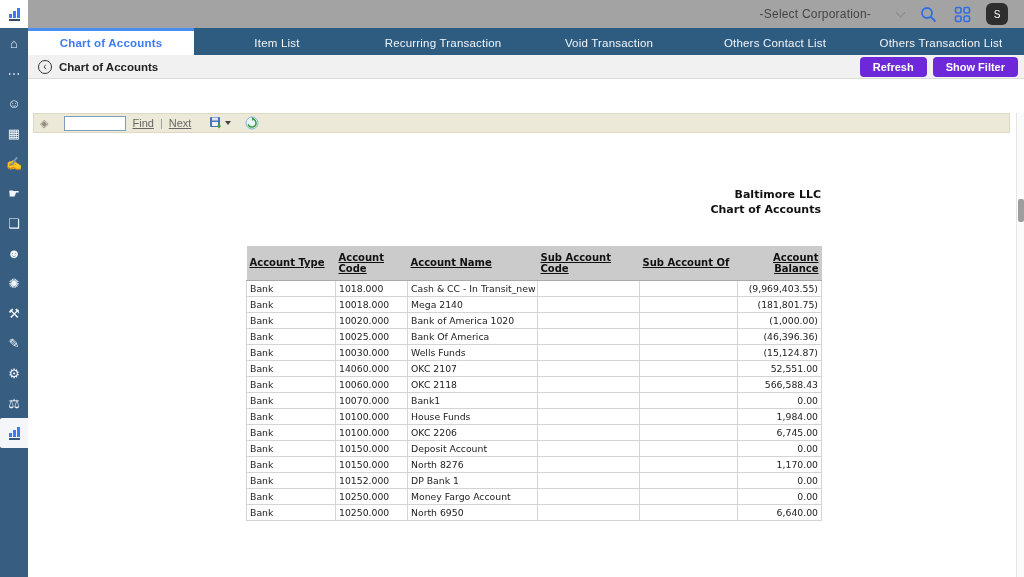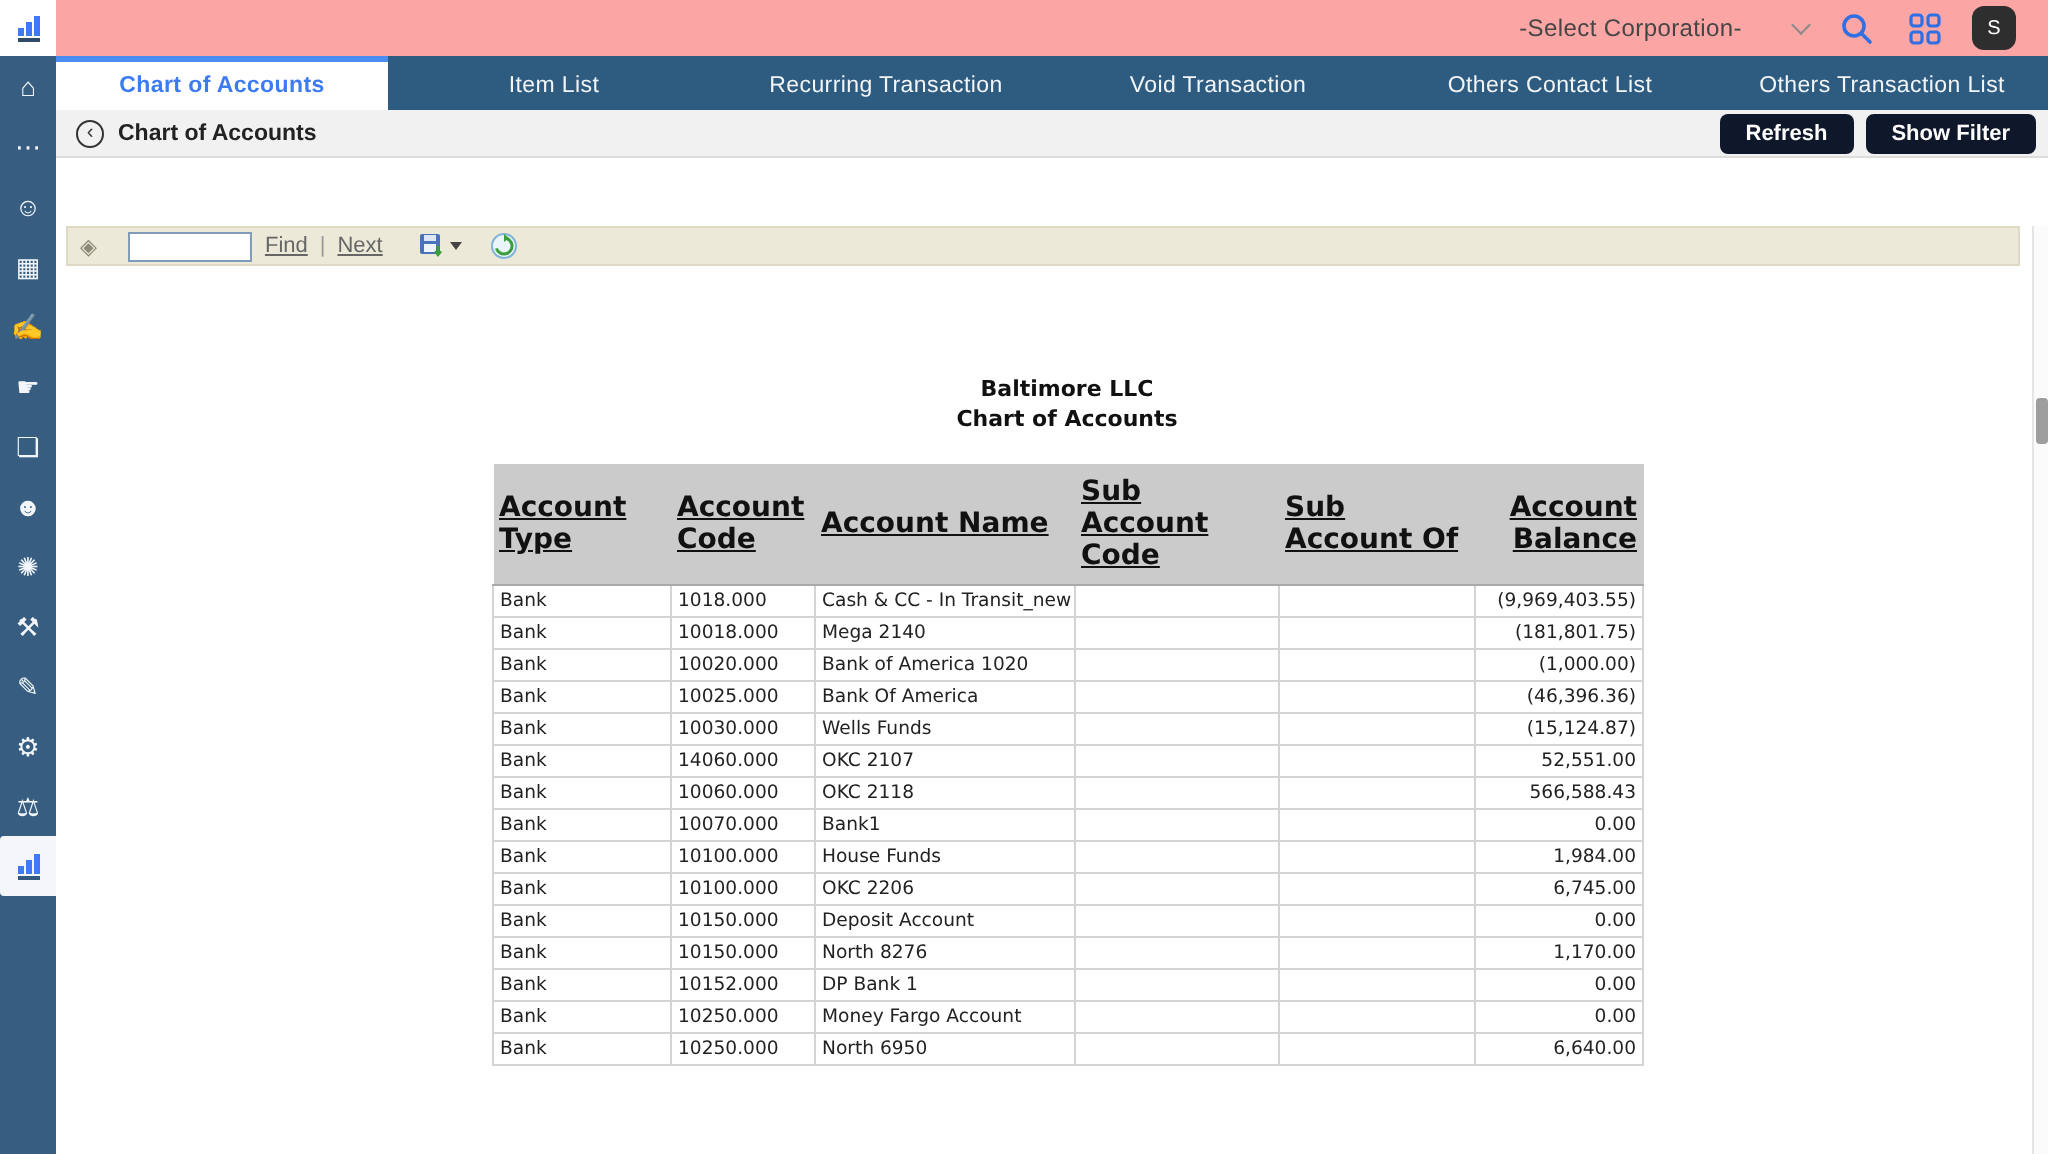--- a/index.html
+++ b/index.html
@@ -13,55 +13,55 @@
   .rail-item.active { background:#f4f6f9; color:#3d7bf4; border-radius:2px 0 0 2px; }
   .bars { display:flex; align-items:flex-end; gap:1px; border-bottom:2px solid #2f4d68; padding-bottom:1px; }
   .bars i { display:block; width:3px; background:#3d7bf4; }
   .bars i:nth-child(1){height:4px;} .bars i:nth-child(2){height:7px;} .bars i:nth-child(3){height:10px;}
   .rail-item.active .bars { border-bottom-color:#35597e; }
 
   
   .main { position:absolute; left:28px; top:0; right:0; height:577px; }
 
   
-  .topbar { height:28px; background:#fca5a5; display:flex; align-items:center; justify-content:flex-end; gap:14px; padding-right:16px; }
+  .topbar { height:28px; background:#a3a3a3; display:flex; align-items:center; justify-content:flex-end; gap:14px; padding-right:16px; }
   .corp-select { display:flex; align-items:center; gap:26px; cursor:pointer; }
   .corp-select .val { font-size:12px; color:#454545; letter-spacing:.2px; }
   .chev { width:7px; height:7px; border-right:1.5px solid #8a8a8a; border-bottom:1.5px solid #8a8a8a; transform:rotate(45deg); margin-top:-3px; }
   .icon-btn { width:20px; height:20px; display:flex; align-items:center; justify-content:center; cursor:pointer; }
   .avatar { width:22px; height:22px; background:#2e2e2e; color:#fff; border-radius:6px; font-size:10px; display:flex; align-items:center; justify-content:center; cursor:pointer; }
 
   
   .tabs { height:27px; background:#2e5b80; display:flex; }
   .tab { flex:1; display:flex; align-items:center; justify-content:center; color:#f2f5f8; font-size:11.5px; cursor:pointer; border-top:3px solid transparent; letter-spacing:.2px; }
   .tab.active { background:#fff; color:#3d7bf4; font-weight:bold; border-top:3px solid #4a8df0; }
 
   
   .subheader { height:24px; background:#f1f1f1; border-bottom:1px solid #dcdcdc; display:flex; align-items:center; padding:0 6px 0 10px; }
   .back-circ { width:14px; height:14px; border:1.4px solid #333; border-radius:50%; display:flex; align-items:center; justify-content:center; font-size:10px; color:#333; margin-right:7px; cursor:pointer; line-height:1; }
   .sub-title { font-size:11.5px; font-weight:bold; color:#222; }
   .sub-actions { margin-left:auto; display:flex; gap:6px; }
-  .btn { background:#0f172a; color:#fff; border:none; border-radius:4px; font-size:11px; font-weight:bold; padding:4px 13px; cursor:pointer; font-family:inherit; }
+  .btn { background:#6d28d9; color:#fff; border:none; border-radius:4px; font-size:11px; font-weight:bold; padding:4px 13px; cursor:pointer; font-family:inherit; }
 
   
   .content { position:relative; height:477px; background:#fff; border-bottom:1px solid #e3e3e3; }
   .rv-toolbar { margin:34px 14px 0 5px; height:20px; background:#ece9d8; border:1px solid #ddd9c3; display:flex; align-items:center; gap:6px; padding:0 6px; }
   .nav-glyph { color:#8a8a77; font-size:11px; margin-right:10px; }
   .rv-input { width:62px; height:15px; border:1px solid #7f9db9; font-size:10px; padding:0 2px; background:#fff; }
   .rv-link { font-size:11px; color:#666; cursor:pointer;text-decoration:underline; }
   .rv-sep { font-size:11px; color:#999; }
   .rv-export { display:flex; align-items:center; gap:2px; margin-left:12px; cursor:pointer; }
   .caret { width:0; height:0; border-left:3px solid transparent; border-right:3px solid transparent; border-top:4px solid #444; }
   .rv-refresh { margin-left:8px; cursor:pointer; display:flex; align-items:center; }
 
-  .report-title { margin:55px 0 14px 218px; width:575px; text-align:center; font-family:"DejaVu Sans", sans-serif; }
+  .report-title { margin:55px 0 28px 218px; width:575px; text-align:right; font-family:"DejaVu Sans", sans-serif; }
   .report-title div { font-size:11px; font-weight:bold; color:#111; line-height:1.35; }
 
   table.rpt { border-collapse:collapse; table-layout:fixed; width:575px; margin-left:218px; font-family:"DejaVu Sans", sans-serif; }
-  table.rpt th { background:#cbcbcb; font-size:14px; font-weight:bold; text-decoration:underline; color:#111; text-align:left; padding:6px 3px; border-bottom:1px solid #a9a9a9; height:16px; }
+  table.rpt th { background:#cbcbcb; font-size:10px; font-weight:bold; text-decoration:underline; color:#111; text-align:left; padding:6px 3px; border-bottom:1px solid #a9a9a9; height:16px; }
   table.rpt th.num { text-align:right; }
   table.rpt td { font-size:9.3px; color:#222; padding:1px 3px; border:1px solid #d4d4d4; height:16px; white-space:nowrap; overflow:hidden; }
   table.rpt td.num { text-align:right; }
 
   
   .sbar { position:absolute; top:0; right:0; width:8px; height:477px; background:#fbfbfb; border-left:1px solid #e5e5e5; }
   .sbar .thumb { position:absolute; top:86px; left:1px; width:6px; height:23px; background:#9e9e9e; border-radius:2px; }
 </style>
 </head>
 <body>

